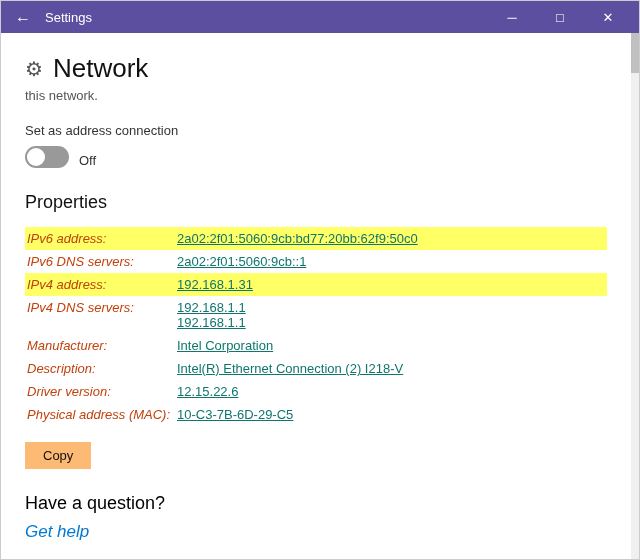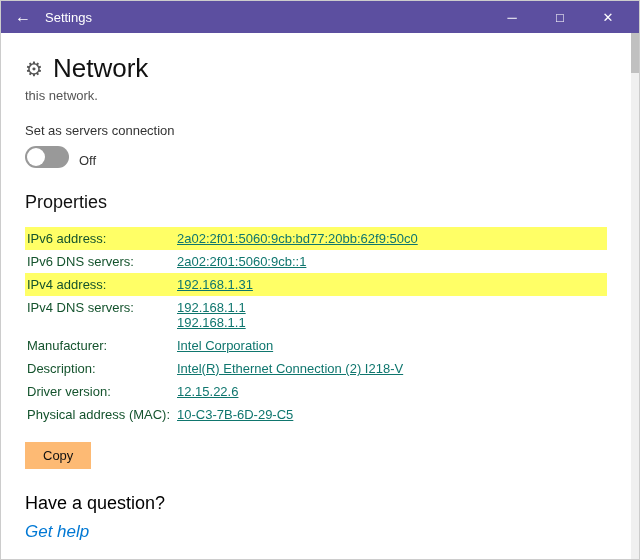--- a/index.html
+++ b/index.html
@@ -173,23 +173,24 @@
       font-size: 13px;
       margin-bottom: 16px;
     }
 
     .props-table tr td {
       padding: 4px 2px;
       vertical-align: top;
     }
 
     .props-table tr td:first-child {
-      color: #14532d;
+      color: #c2410c;
       width: 150px;
       white-space: nowrap;
+      font-style: italic;
     }
 
     .props-table tr td:last-child {
       color: #0f766e;
       text-decoration: underline;
     }
 
     .highlight-row td {
       background: #ffff66;
     }
@@ -248,21 +249,21 @@
     <div class="main-content">
 
       
       <div class="page-header">
         <span class="gear-icon">⚙</span>
         <h1 class="page-title">Network</h1>
       </div>
       <p class="subtitle">this network.</p>
 
       
-      <p class="section-label">Set as servers connection</p>
+      <p class="section-label">Set as address connection</p>
       <div class="toggle-row">
         <div class="toggle">
           <div class="toggle-knob"></div>
         </div>
         <span class="toggle-label">Off</span>
       </div>
 
       
       <h2 class="properties-title">Properties</h2>
       <table class="props-table">

